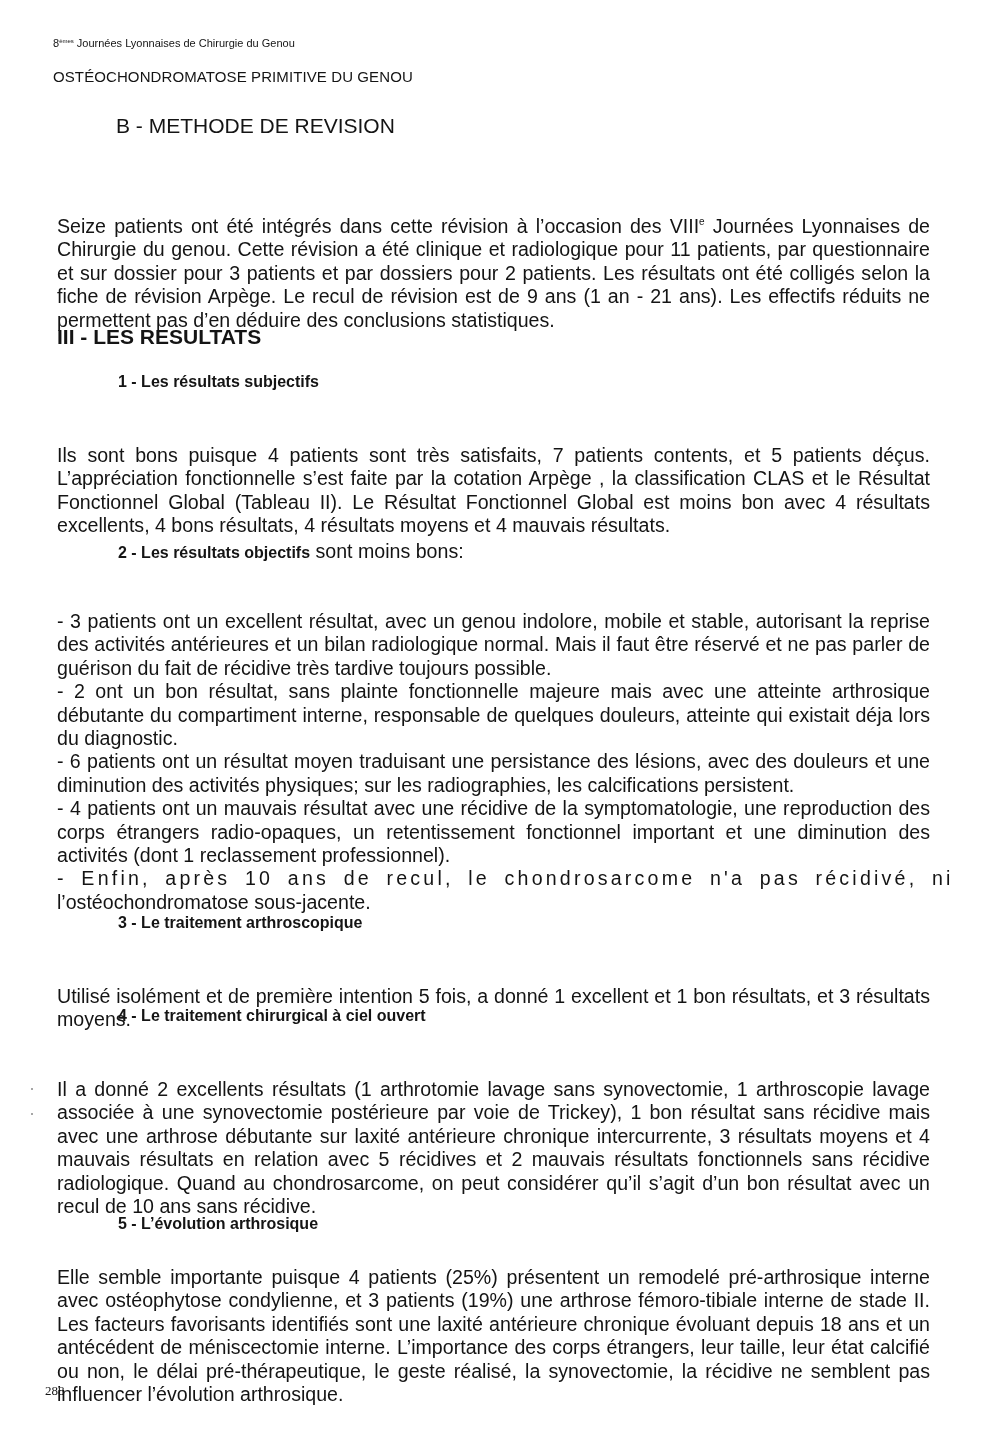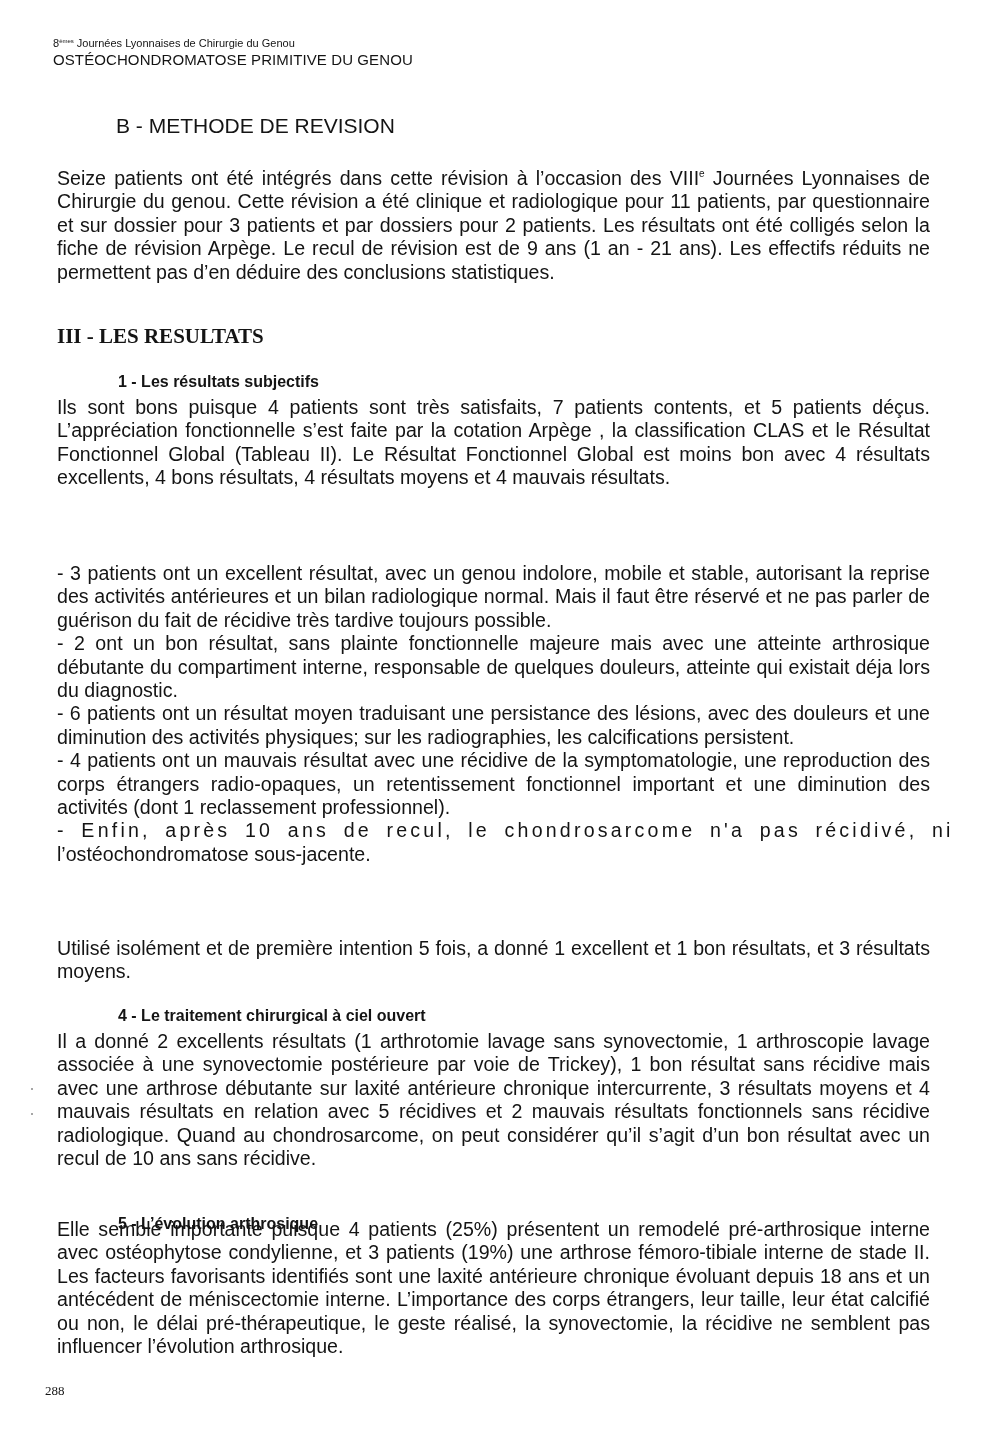--- a/index.html
+++ b/index.html
@@ -1,22 +1,22 @@
 <!DOCTYPE html>
 <html><head>
 <meta charset="utf-8">
 <style>
   html, body { margin: 0; padding: 0; background: #ffffff; }
   body { width: 1000px; height: 1431px; position: relative; overflow: hidden; color: #141414; font-family: "Liberation Sans", sans-serif; }
   .page { position: absolute; left: 0; top: 0; width: 1000px; height: 1431px; }
   .running-head { position: absolute; left: 53px; top: 38px; line-height: 1; }
   .running-head .conf { font-size: 11px; display: block; }
   .running-head .conf sup { font-size: 6px; vertical-align: 4px; }
-  .running-head .title { font-size: 15px; display: block; margin-top: 3px; letter-spacing: 0.1px; text-align: center; }
-  .block { position: absolute; left: 57px; width: 873px; font-size: 19.6px; line-height: 23.4px; text-align: justify; }
+  .running-head .title { font-size: 15px; display: block; margin-top: 20px; letter-spacing: 0.1px; text-align: center; }
+  .block { position: absolute; left: 57px; width: 873px; font-size: 19.6px; line-height: 23.4px; text-align: justify; margin-top: 48px; }
   .h-sub { position: absolute; font-size: 21px; line-height: 1; }
   .h-main { position: absolute; left: 57px; font-size: 21px; font-weight: bold; line-height: 1; }
   .h-num { font-weight: bold; font-size: 16px; }
   p { margin: 0; }
   .wide-spacing { letter-spacing: 3.2px; word-spacing: 6px; }
   .page-number { position: absolute; left: 45px; top: 1383px; font-family: "Liberation Serif", serif; font-size: 13px; }
   .margin-mark { position: absolute; left: 31px; width: 2px; height: 2px; background: #888; border-radius: 1px; }
 </style>
 </head>
 <body>
@@ -26,36 +26,40 @@
   <div class="running-head">
     <span class="conf"><span>8</span><sup>èmes</sup><span> Journées Lyonnaises de Chirurgie du Genou</span></span>
     <span class="title">OSTÉOCHONDROMATOSE PRIMITIVE DU GENOU</span>
   </div>
 
   <div class="h-sub" style="left:116px; top:115px; font-size:21px;">B - METHODE DE REVISION</div>
   <div class="block" style="top:162px;">
     <p><span>Seize patients ont été intégrés dans cette révision à l’occasion des VIII</span><sup style="font-size:10px; vertical-align:8px;">e</sup><span> Journées Lyonnaises de Chirurgie du genou. Cette révision a été clinique et radiologique pour 11 patients, par questionnaire et sur dossier pour 3 patients et par dossiers pour 2 patients. Les résultats ont été colligés selon la fiche de révision Arpège. Le recul de révision est de 9 ans (1 an - 21 ans). Les effectifs réduits ne permettent pas d’en déduire des conclusions statistiques.</span></p>
   </div>
 
-  <div class="h-main" style="top:326px;font-family:Liberation Serif, serif;">III - LES RESULTATS</div>
+  <div class="h-main" style="top:326px;">III - LES RESULTATS</div>
 
   <div class="h-sub h-num" style="left:118px; top:374px;">1 - Les résultats subjectifs</div>
   <div class="block" style="top:396px;">
     <p>Ils sont bons puisque 4 patients sont très satisfaits, 7 patients contents, et 5 patients déçus. L’appréciation fonctionnelle s’est faite par la cotation  Arpège , la classification CLAS et le Résultat Fonctionnel Global (Tableau II). Le Résultat Fonctionnel Global est moins bon avec 4 résultats excellents, 4 bons résultats, 4 résultats moyens et 4 mauvais résultats.</p>
   </div>
 
+  <div class="h-sub" style="left:118px; top:540px;">
+    <span class="h-num">2 - Les résultats objectifs</span><span style="font-size:19.6px;"> sont moins bons:</span>
+  </div>
   <div class="block" style="top:562px;">
     <p>- 3 patients ont un excellent résultat, avec un genou indolore, mobile et stable, autorisant la reprise des activités antérieures et un bilan radiologique normal. Mais il faut être réservé et ne pas parler de guérison du fait de récidive très tardive toujours possible.</p>
     <p>- 2 ont un bon résultat, sans plainte fonctionnelle majeure mais avec une atteinte arthrosique débutante du compartiment interne,  responsable de quelques douleurs, atteinte qui existait déja lors du diagnostic.</p>
     <p>- 6 patients ont un résultat moyen traduisant une persistance des lésions, avec des douleurs et une diminution des activités physiques; sur les radiographies, les calcifications persistent.</p>
     <p>- 4 patients ont un mauvais résultat avec une récidive de la symptomatologie, une reproduction des corps étrangers radio-opaques, un retentissement fonctionnel important et une diminution des activités (dont 1 reclassement professionnel).</p>
     <p class="wide-spacing" style="white-space:nowrap; text-align:left;">- Enfin, après 10 ans de recul, le chondrosarcome n'a pas récidivé, ni</p>
     <p>l’ostéochondromatose sous-jacente.</p>
   </div>
 
+  <div class="h-sub h-num" style="left:118px; top:915px;">3 - Le traitement arthroscopique</div>
   <div class="block" style="top:937px;">
     <p>Utilisé isolément et de première intention 5 fois, a donné 1 excellent et 1 bon résultats, et 3 résultats moyens.</p>
   </div>
 
   <div class="h-sub h-num" style="left:118px; top:1008px;">4 - Le traitement chirurgical à ciel ouvert</div>
   <div class="block" style="top:1030px;">
     <p>Il a  donné 2 excellents résultats (1 arthrotomie lavage sans synovectomie, 1 arthroscopie lavage associée à une synovectomie postérieure par voie de Trickey), 1 bon résultat sans récidive mais avec une arthrose débutante sur laxité antérieure chronique intercurrente, 3 résultats moyens et 4 mauvais résultats en relation avec 5 récidives et 2 mauvais résultats fonctionnels sans récidive radiologique. Quand au chondrosarcome, on peut considérer qu’il s’agit d’un bon résultat avec un recul de 10 ans sans récidive.</p>
   </div>
   <div class="margin-mark" style="top:1088px;"></div>
   <div class="margin-mark" style="top:1113px;"></div>

